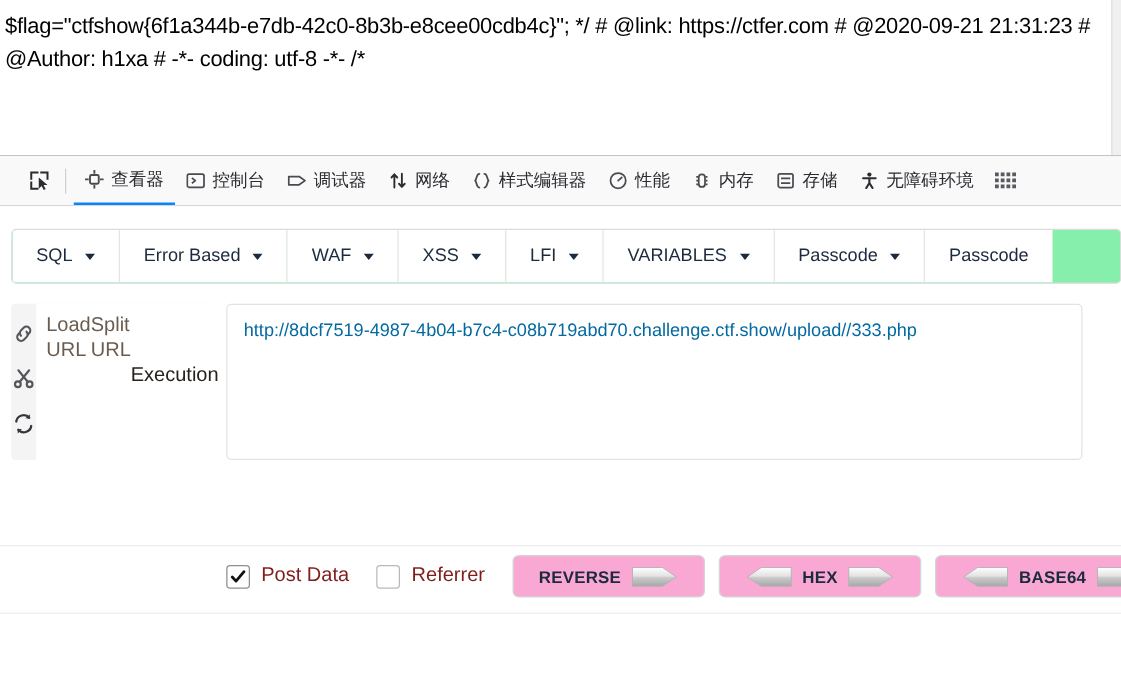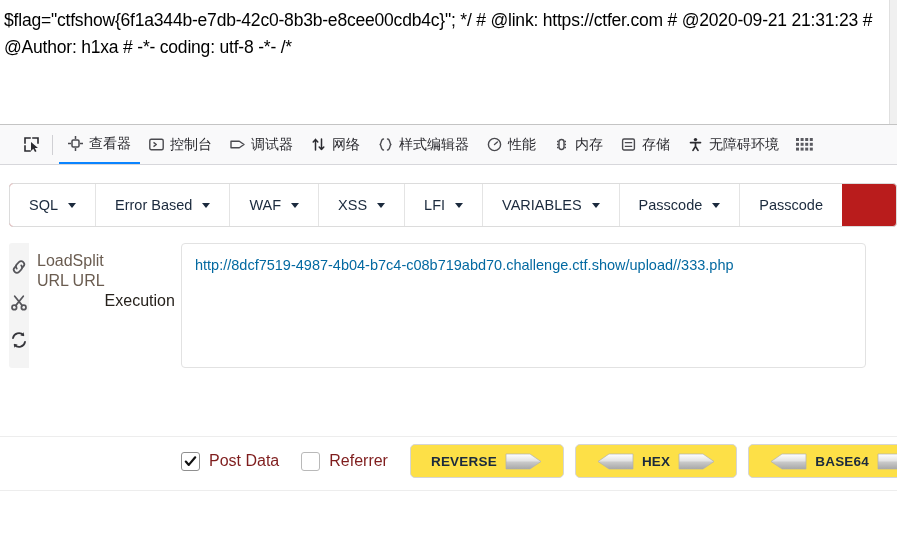--- a/index.html
+++ b/index.html
@@ -109,21 +109,21 @@
   
   .menu-row {
     position: absolute;
     left: 9px; top: 18px;
     right: 0;
     height: 44px;
     display: flex;
     align-items: stretch;
     border: 1px solid #dcdcdc;
     border-radius: 4px;
-    background: #b91c1c;
+    background: #86efac;
     white-space: nowrap;
     overflow: hidden;
   }
   .menu-item {
     display: flex;
     align-items: center;
     gap: 10px;
     padding: 0 19px;
     font-size: 14.5px;
     color: #1b2a3d;
@@ -215,21 +215,21 @@
     font-size: 16px;
     color: #7f1d1d;
     margin: 0 22px 0 9px;
     flex: 0 0 auto;
   }
   .enc-btn {
     height: 34px;
     min-width: 133px;
     border: 1px solid #d5d5d5;
     border-radius: 5px;
-    background: #fde047;
+    background: #f9a8d4;
     display: flex;
     align-items: center;
     justify-content: center;
     gap: 8px;
     padding: 0 20px;
     margin-right: 11px;
     flex: 0 0 auto;
   }
   .enc-label {
     font-size: 13.5px;

